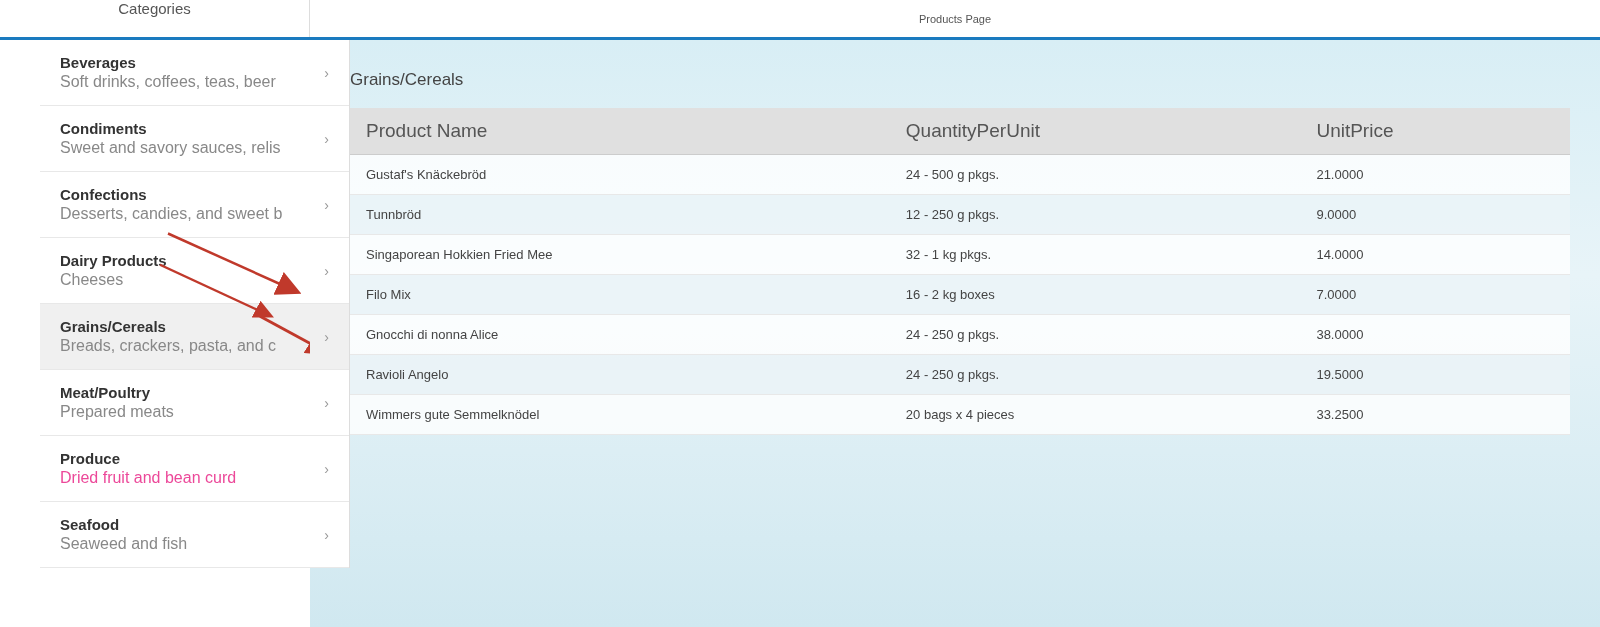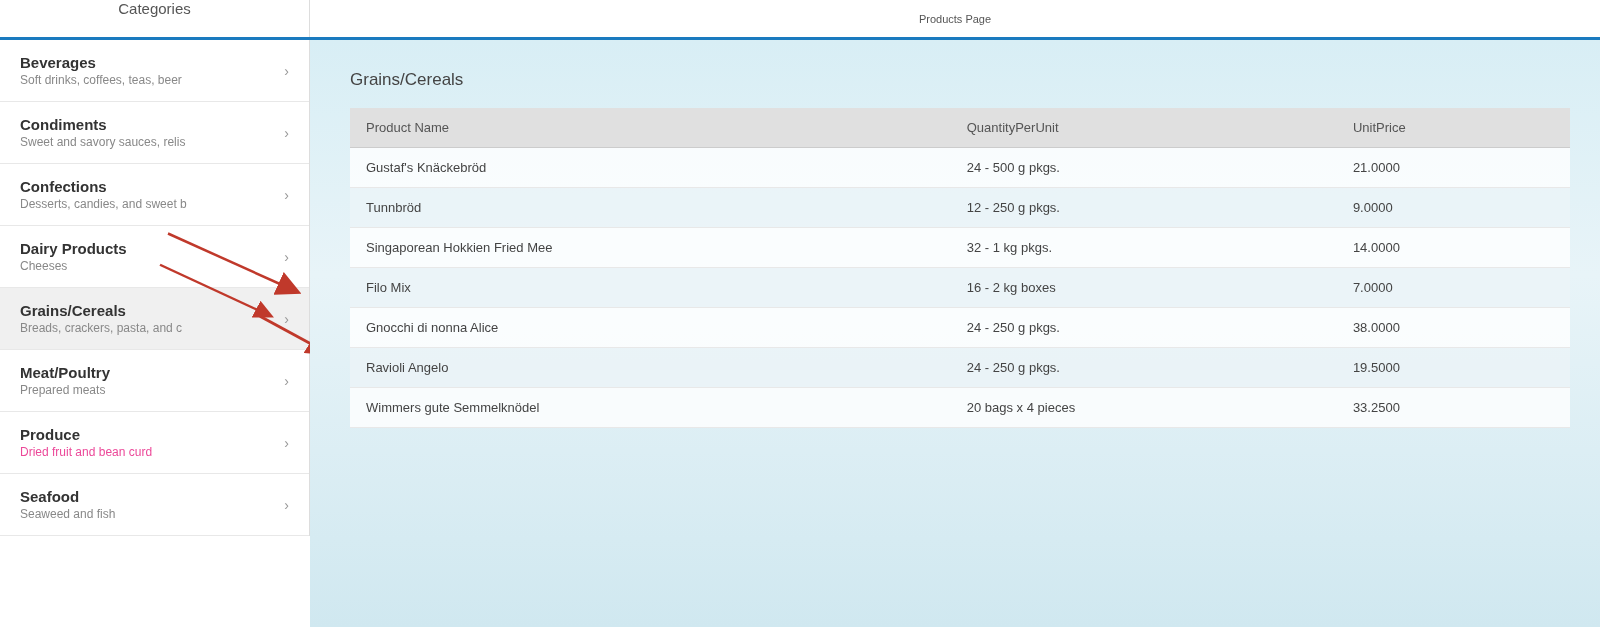--- a/index.html
+++ b/index.html
@@ -57,21 +57,21 @@
     }
     .sidebar-item-text {
       flex: 1;
     }
     .sidebar-item-name {
       font-size: 15px;
       font-weight: bold;
       color: #333;
     }
     .sidebar-item-desc {
-      font-size: 12px;
+      font-size: 16px;
       color: #888;
       margin-top: 2px;
     }
     .sidebar-item-desc.orange {
       color: #ec4899;
     }
     .chevron {
       color: #999;
       font-size: 14px;
       margin-left: 8px;
@@ -94,21 +94,21 @@
     .products-table {
       width: 100%;
       border-collapse: collapse;
       background: rgba(255,255,255,0.6);
     }
 
     .products-table th {
       background: #e0e0e0;
       text-align: left;
       padding: 12px 16px;
-      font-size: 13px;
+      font-size: 19px;
       color: #555;
       font-weight: normal;
       border-bottom: 1px solid #ccc;
     }
 
     .products-table td {
       padding: 12px 16px;
       font-size: 13px;
       color: #444;
       border-bottom: 1px solid #e8e8e8;
@@ -140,21 +140,21 @@
 <div class="top-bar">
   <div class="top-bar-left">
     <span>Categories</span>
   </div>
   <div class="top-bar-right">
     <span>Products Page</span>
   </div>
 </div>
 
 <div class="main-area">
-  <div class="sidebar-wrapper" style="position:relative; width:310px; flex-shrink:0;">
+  <div class="sidebar-wrapper" style="position:relative; width:310px; flex-shrink:0;padding-left:40px;">
     <div class="sidebar" id="sidebar-list">
     <div class="sidebar-item">
       <div class="sidebar-item-text">
         <div class="sidebar-item-name">Beverages</div>
         <div class="sidebar-item-desc">Soft drinks, coffees, teas, beer</div>
       </div>
       <span class="chevron">›</span>
     </div>
         <div class="sidebar-item">
       <div class="sidebar-item-text">

